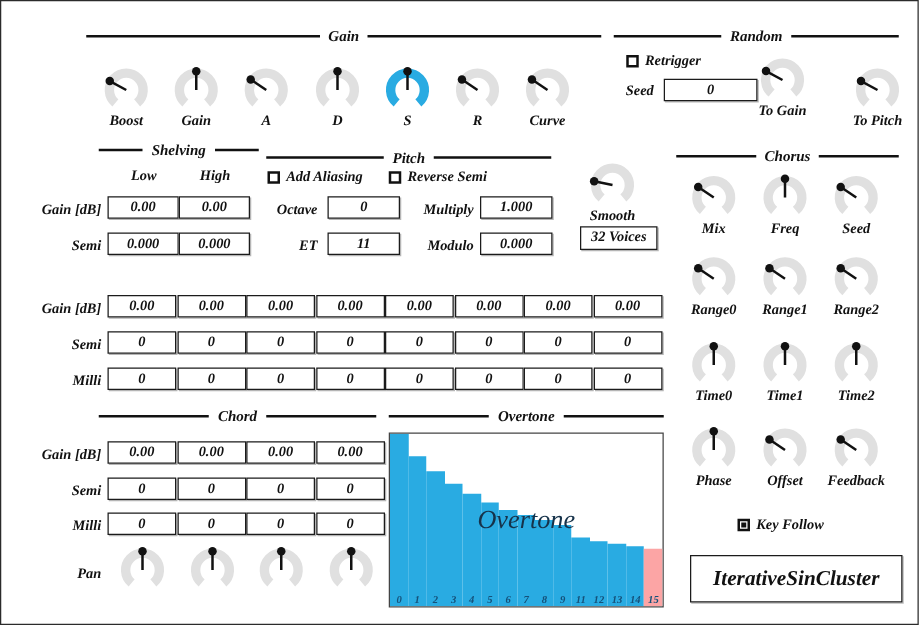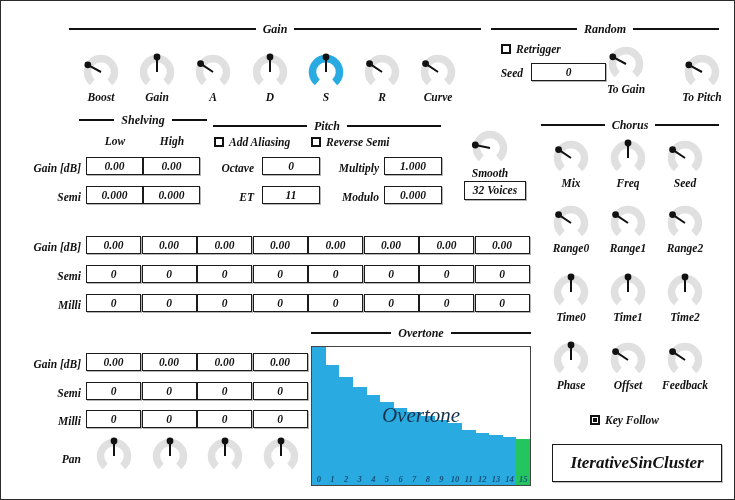--- a/index.html
+++ b/index.html
@@ -238,20 +238,25 @@
     <div class="rule"></div>
   </div>
 
   <div class="sec" style="left:212px; top:118px; width:228px;">
     <div class="rule"></div>
     <div class="sec-title">Pitch</div>
     <div class="rule"></div>
   </div>
 
 
+  <div class="sec" style="left:78px; top:325px; width:222px;">
+    <div class="rule"></div>
+    <div class="sec-title">Chord</div>
+    <div class="rule"></div>
+  </div>
 
   <div class="sec" style="left:310px; top:325px; width:220px;">
     <div class="rule"></div>
     <div class="sec-title">Overtone</div>
     <div class="rule"></div>
   </div>
 
   <div class="knob" style="left:81px; top:52px;">
       <svg viewBox="0 0 38 38" width="38" height="38">
         <path d="M 10.32 29.34 A 13.5 13.5 0 1 1 27.68 29.34" fill="none" stroke="#e0e0e0" stroke-width="7.5" stroke-linecap="butt"></path>
@@ -498,46 +503,41 @@
           <div class="bar" style="height: 50%; background: rgb(41, 171, 226);">
             <span class="bar-num">8</span>
           </div>
         </div>
         <div class="bar-col">
           <div class="bar" style="height: 47%; background: rgb(41, 171, 226);">
             <span class="bar-num">9</span>
           </div>
         </div>
         <div class="bar-col">
-          <div class="bar" style="height: 45%; background: rgb(41, 171, 226);">
-            <span class="bar-num">10</span>
-          </div>
-        </div>
-        <div class="bar-col">
           <div class="bar" style="height: 40%; background: rgb(41, 171, 226);">
             <span class="bar-num">11</span>
           </div>
         </div>
         <div class="bar-col">
           <div class="bar" style="height: 38%; background: rgb(41, 171, 226);">
             <span class="bar-num">12</span>
           </div>
         </div>
         <div class="bar-col">
           <div class="bar" style="height: 36%; background: rgb(41, 171, 226);">
             <span class="bar-num">13</span>
           </div>
         </div>
         <div class="bar-col">
           <div class="bar" style="height: 35%; background: rgb(41, 171, 226);">
             <span class="bar-num">14</span>
           </div>
         </div>
         <div class="bar-col">
-          <div class="bar" style="height: 33%; background: #22c55e; margin-top: 16px;">
+          <div class="bar" style="height: 33%; background: #fca5a5; margin-top: 16px;">
             <span class="bar-num">15</span>
           </div>
         </div>
       </div>
     <div class="ot-caption">Overtone</div>
   </div>
 
   <div class="knob" style="left:551px; top:138px;">
       <svg viewBox="0 0 38 38" width="38" height="38">
         <path d="M 10.32 29.34 A 13.5 13.5 0 1 1 27.68 29.34" fill="none" stroke="#e0e0e0" stroke-width="7.5" stroke-linecap="butt"></path>

